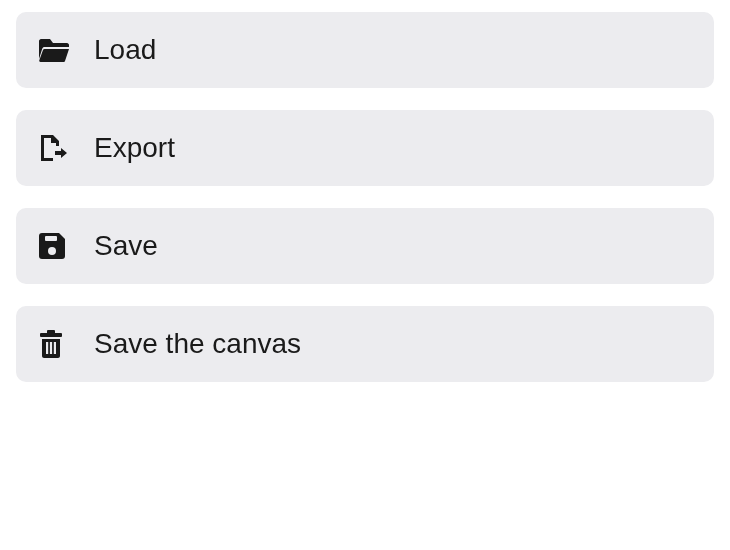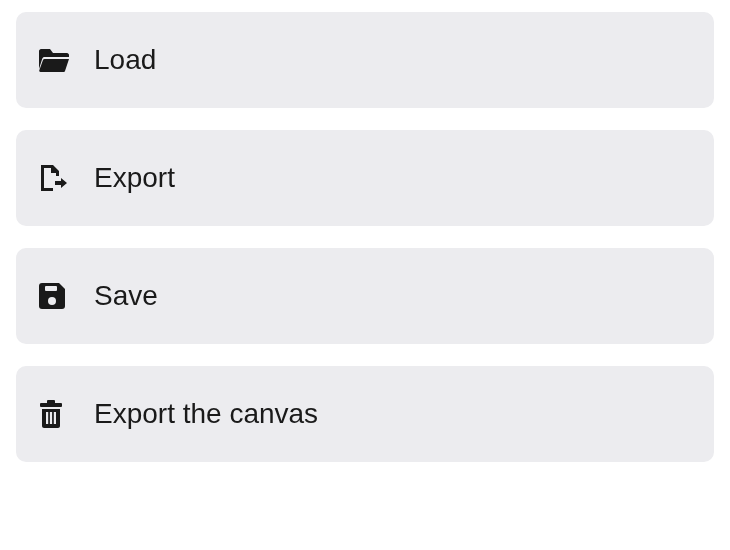--- a/index.html
+++ b/index.html
@@ -7,21 +7,21 @@
     font-family:-apple-system,BlinkMacSystemFont,"Segoe UI",Helvetica,Arial,sans-serif;
     background:#ffffff;color:#1a1a1a;
   }
   .menu{
     padding:12px 16px 0 16px;
     display:flex;flex-direction:column;gap:22px;
   }
   .menu-item{
     background:#ececef;
     border-radius:10px;
-    height:96px;
+    height:76px;
     display:flex;align-items:center;
     padding:0 22px;
     cursor:pointer;
   }
   .menu-item .icon{
     width:40px;display:flex;align-items:center;justify-content:flex-start;
   }
   .menu-item .icon svg{display:block;}
   .menu-item .label{
     font-size:28px;
@@ -69,17 +69,17 @@
     <span class="icon">
       <svg width="26" height="30" viewBox="0 0 26 30">
         <rect x="2" y="4" width="22" height="4" rx="1" fill="#1a1a1a"></rect>
         <rect x="9" y="1" width="8" height="4" rx="1" fill="#1a1a1a"></rect>
         <path fill="#1a1a1a" d="M4 10h18v17c0 1-1 2-2 2H6c-1 0-2-1-2-2V10z"></path>
         <rect x="8" y="13" width="2.2" height="12" fill="#ececef"></rect>
         <rect x="11.9" y="13" width="2.2" height="12" fill="#ececef"></rect>
         <rect x="15.8" y="13" width="2.2" height="12" fill="#ececef"></rect>
       </svg>
     </span>
-    <span class="label">Export the canvas</span>
+    <span class="label">Save the canvas</span>
   </div>
 
 
 </div>
 
 </body></html>

